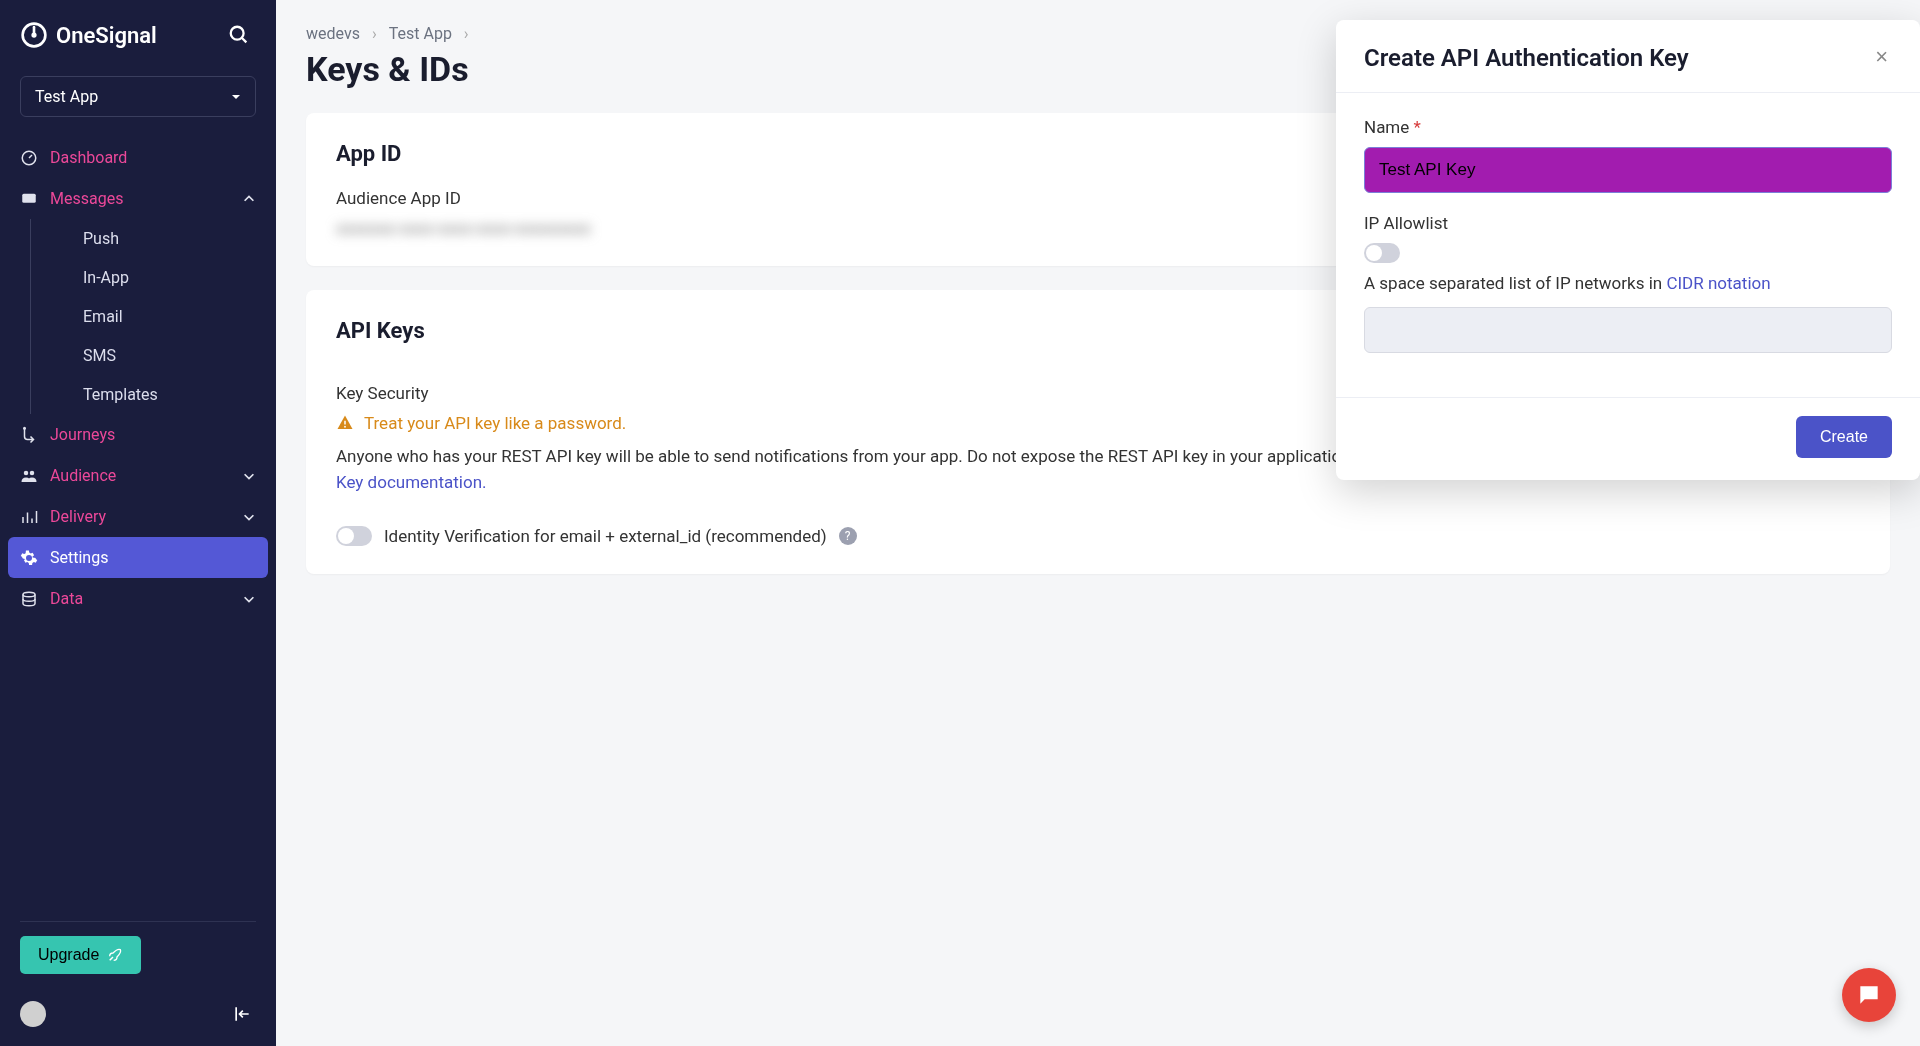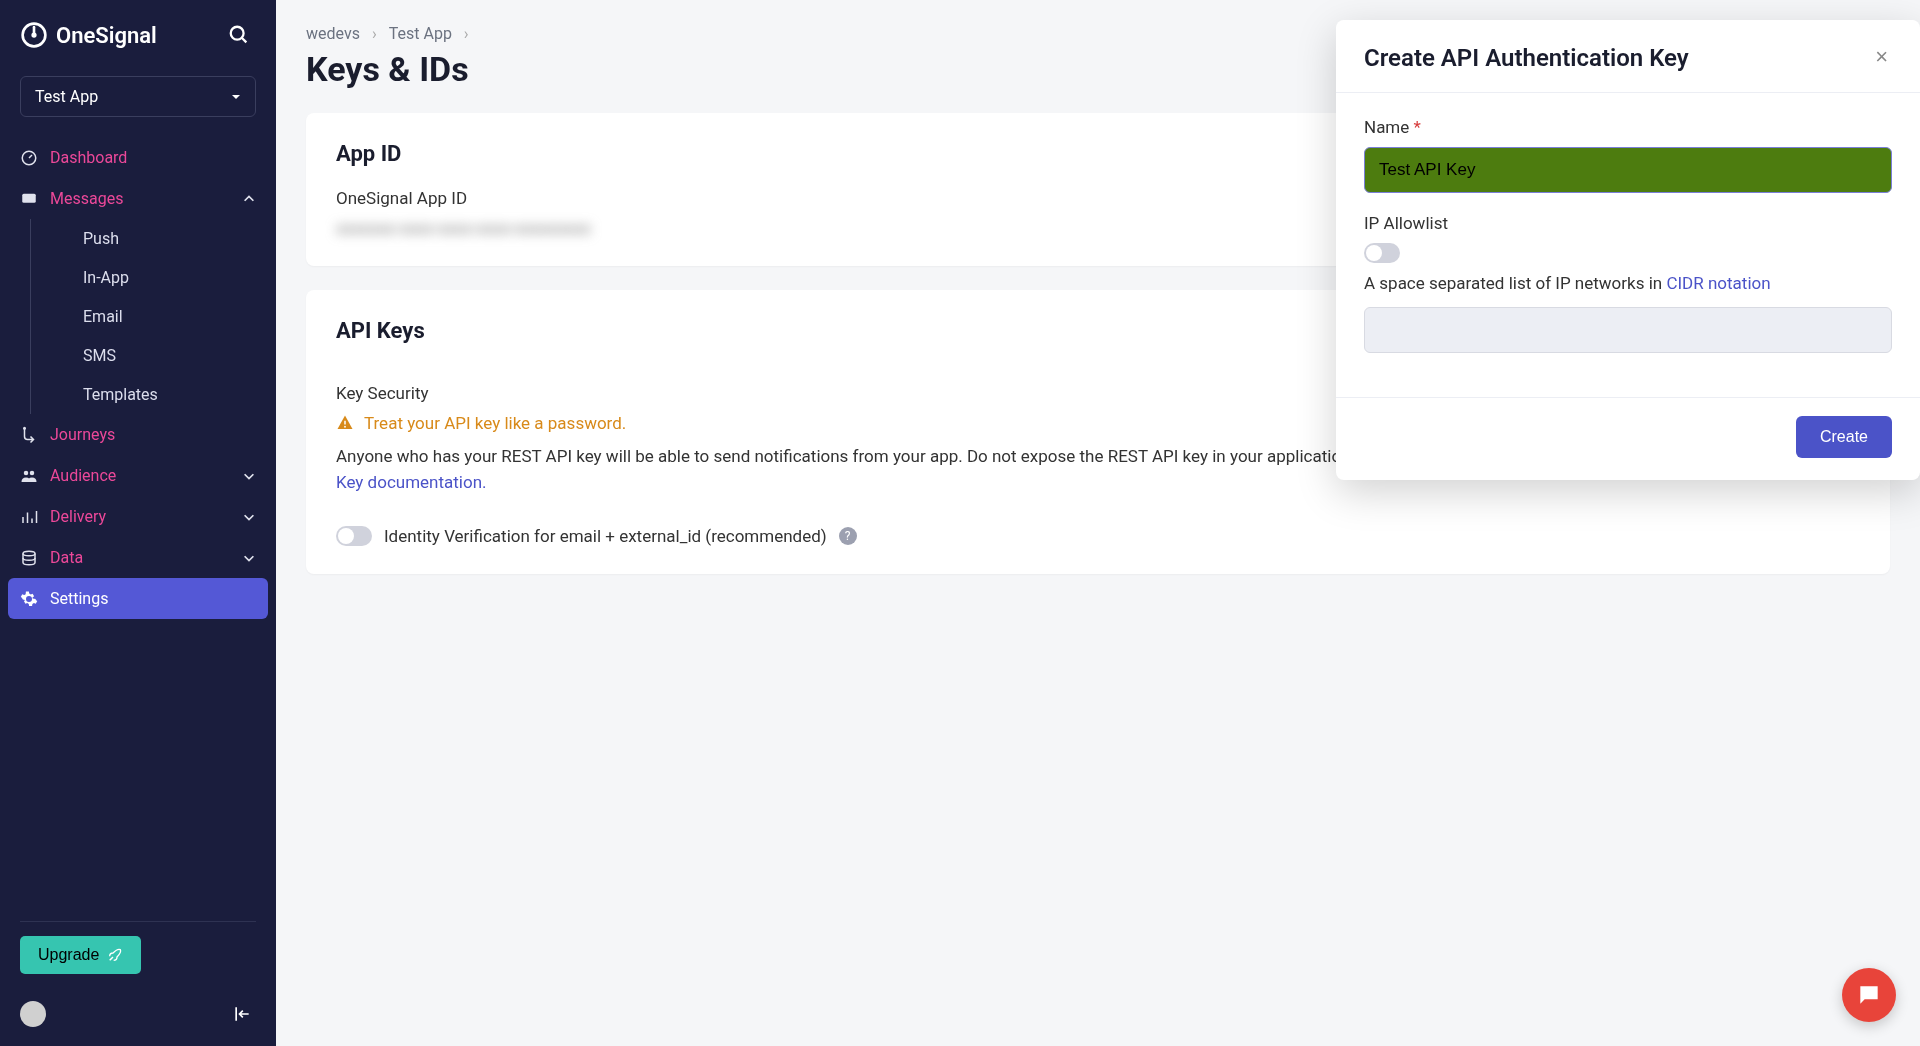--- a/index.html
+++ b/index.html
@@ -65,21 +65,21 @@
 
 
 .modal-overlay { position: fixed; inset: 0; display: flex; align-items: flex-start; justify-content: flex-end; pointer-events: none; }
 .modal { margin-top: 20px; width: 584px; background: #fff; border-radius: 8px; box-shadow: 0 12px 40px rgba(0,0,0,0.18); pointer-events: auto; }
 .modal-header { padding: 24px 28px 20px; display: flex; justify-content: space-between; align-items: flex-start; border-bottom: 1px solid #eceef4; }
 .modal-title { font-size: 24px; font-weight: 600; }
 .modal-close { background: none; border: none; font-size: 22px; color: #888; cursor: pointer; padding: 0 4px; }
 .modal-body { padding: 24px 28px; }
 .form-label { font-size: 17px; color: #333; margin-bottom: 10px; display: block; }
 .required { color: #d63a3a; }
-.text-input { width: 100%; padding: 12px 14px; font-size: 17px; border: 1.5px solid #7a7fd8; background: #4d7c0f; border-radius: 6px; outline: none; }
+.text-input { width: 100%; padding: 12px 14px; font-size: 17px; border: 1.5px solid #7a7fd8; background: #a21caf; border-radius: 6px; outline: none; }
 .text-input.disabled { background: #eceef4; border: 1px solid #d8dae2; }
 .modal-field { margin-bottom: 20px; }
 .help-text { font-size: 17px; color: #333; margin: 10px 0 14px; }
 .help-text a { color: #4b53c8; text-decoration: none; }
 .modal-footer { padding: 18px 28px 22px; display: flex; justify-content: flex-end; border-top: 1px solid #eceef4; }
 .create-btn { background: #4b53c8; color: #fff; border: none; border-radius: 6px; padding: 12px 24px; font-size: 16px; cursor: pointer; }
 
 .chat-fab { position: fixed; right: 24px; bottom: 24px; width: 54px; height: 54px; border-radius: 50%; background: #e8443a; display: flex; align-items: center; justify-content: center; cursor: pointer; box-shadow: 0 4px 14px rgba(0,0,0,0.2); }
 
 svg { display: block; }
@@ -195,45 +195,45 @@
           </span>
           <span>Delivery</span>
         </div>
         <span>
           <svg class="chevron" viewBox="0 0 16 16">
               <path d="M3 6 L8 11 L13 6" fill="none" stroke="#e0e2ed" stroke-width="2"></path>
             </svg>
         </span>
       </div>
 
+      <div class="nav-item active">
+        <span class="nav-icon">
+          <svg width="18" height="18" viewBox="0 0 24 24" fill="#fff">
+              <path d="M12 8a4 4 0 100 8 4 4 0 000-8zm9 4a7 7 0 01-.1 1.2l2.1 1.6-2 3.5-2.5-1a7 7 0 01-2 1.2l-.4 2.7h-4l-.4-2.7a7 7 0 01-2-1.2l-2.5 1-2-3.5 2.1-1.6A7 7 0 013 12a7 7 0 01.1-1.2L1 9.2l2-3.5 2.5 1a7 7 0 012-1.2L7.9 2h4l.4 2.7a7 7 0 012 1.2l2.5-1 2 3.5-2.1 1.6c.1.4.1.8.1 1.2z"></path>
+            </svg>
+        </span>
+        <span>Settings</span>
+      </div>
+
       <div class="nav-item expandable">
         <div class="nav-item-left">
           <span class="nav-icon">
             <svg width="18" height="18" viewBox="0 0 24 24" fill="none" stroke="#e0e2ed" stroke-width="2">
                 <ellipse cx="12" cy="6" rx="8" ry="3"></ellipse>
                 <path d="M4 6 L4 18 Q4 21 12 21 Q20 21 20 18 L20 6"></path>
                 <path d="M4 12 Q4 15 12 15 Q20 15 20 12"></path>
               </svg>
           </span>
           <span>Data</span>
         </div>
         <span>
           <svg class="chevron" viewBox="0 0 16 16">
               <path d="M3 6 L8 11 L13 6" fill="none" stroke="#e0e2ed" stroke-width="2"></path>
             </svg>
         </span>
-      </div>
-
-      <div class="nav-item active">
-        <span class="nav-icon">
-          <svg width="18" height="18" viewBox="0 0 24 24" fill="#fff">
-              <path d="M12 8a4 4 0 100 8 4 4 0 000-8zm9 4a7 7 0 01-.1 1.2l2.1 1.6-2 3.5-2.5-1a7 7 0 01-2 1.2l-.4 2.7h-4l-.4-2.7a7 7 0 01-2-1.2l-2.5 1-2-3.5 2.1-1.6A7 7 0 013 12a7 7 0 01.1-1.2L1 9.2l2-3.5 2.5 1a7 7 0 012-1.2L7.9 2h4l.4 2.7a7 7 0 012 1.2l2.5-1 2 3.5-2.1 1.6c.1.4.1.8.1 1.2z"></path>
-            </svg>
-        </span>
-        <span>Settings</span>
       </div>
     </nav>
 
     <div class="sidebar-divider"></div>
 
     <button class="upgrade-btn">
       <span>Upgrade</span>
       <span>
         <svg width="16" height="16" viewBox="0 0 24 24" fill="none" stroke="#fff" stroke-width="2">
             <path d="M5 19 L9 15 M4 14 Q4 9 9 9 Q16 2 20 4 Q22 8 15 15 Q15 20 10 20 M7 17 Q5 19 4 20 Q5 19 7 17"></path>
@@ -258,21 +258,21 @@
     <div class="breadcrumb">
       <a href="#">wedevs</a>
       <span class="sep">›</span>
       <a href="#">Test App</a>
       <span class="sep">›</span>
     </div>
     <h1 class="page-title">Keys &amp; IDs</h1>
 
     <section class="card">
       <h2 class="card-title">App ID</h2>
-      <div class="card-label">OneSignal App ID</div>
+      <div class="card-label">Audience App ID</div>
       <div class="blurred">xxxxxxx-xxxx-xxxx-xxxx-xxxxxxxxx</div>
     </section>
 
     <section class="card">
       <div class="card-header-row">
         <h2 class="card-title">API Keys</h2>
         <button class="add-key-btn">
           <span class="plus-icon">
             <svg width="18" height="18" viewBox="0 0 24 24" fill="none" stroke="#4b53c8" stroke-width="2.2">
                 <circle cx="12" cy="12" r="9"></circle>

